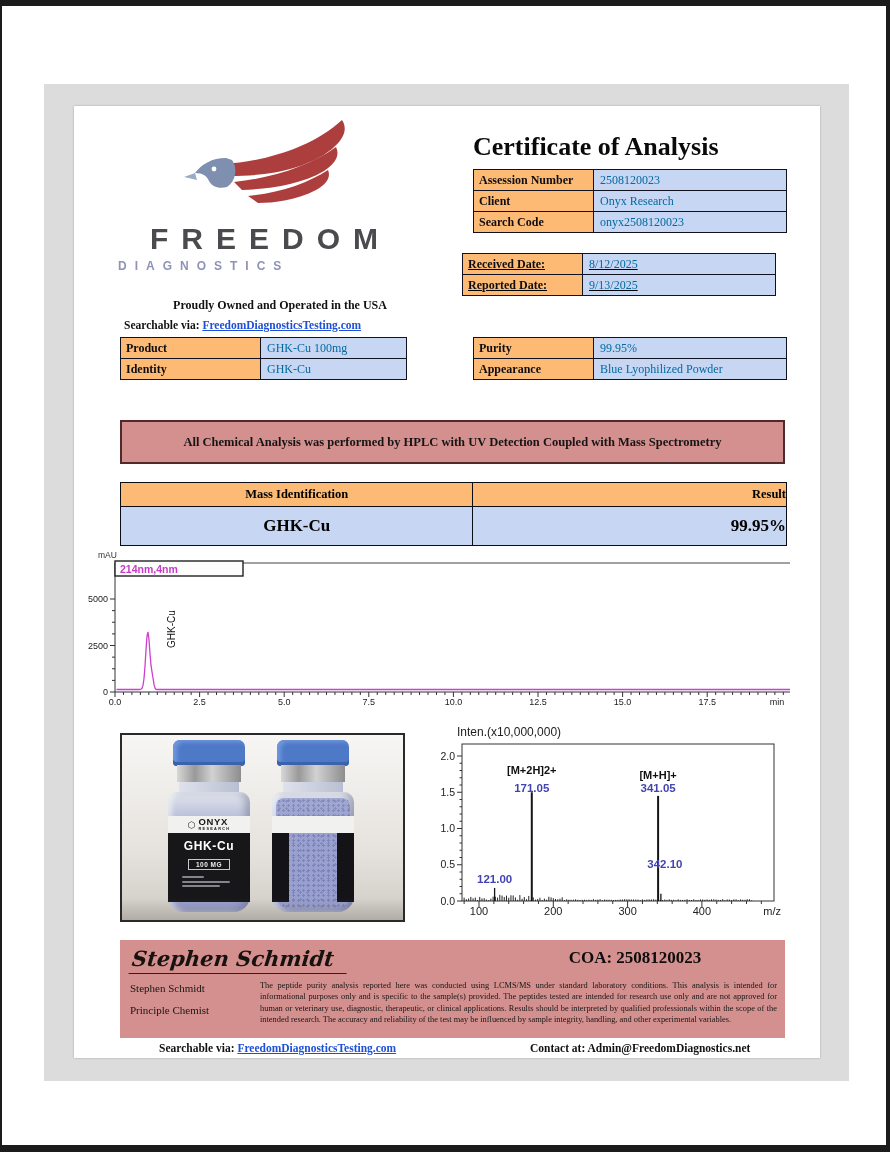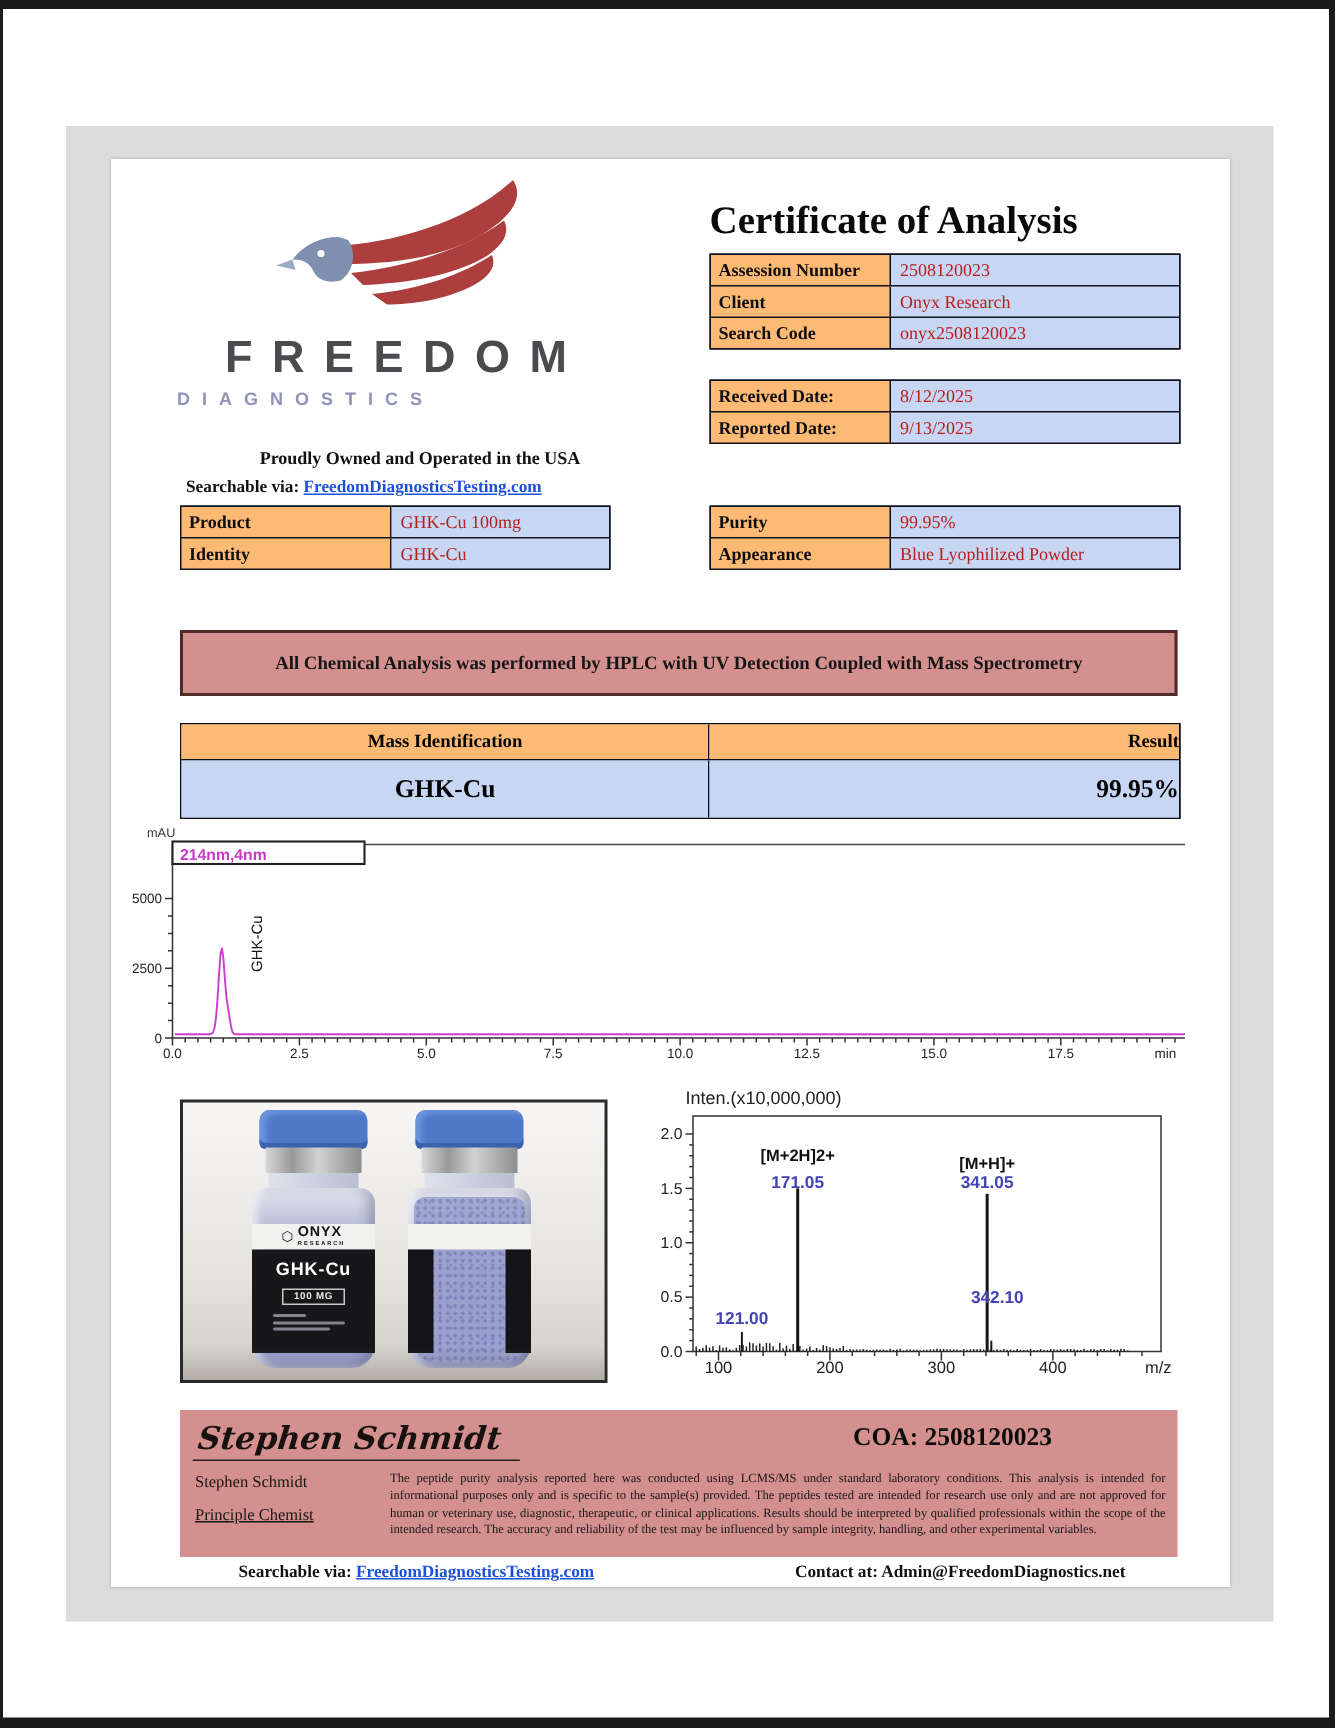--- a/index.html
+++ b/index.html
@@ -19,21 +19,21 @@
   .tagline{position:absolute;left:56px;top:192px;width:300px;text-align:center;
          font:700 12px "Liberation Serif",serif;color:#111;}
   .searchline{position:absolute;left:50px;top:213px;font:700 11.5px "Liberation Serif",serif;color:#111;}
   a.lnk{color:#1d4fd7;text-decoration:underline;cursor:pointer;}
   
   .dtable{position:absolute;border:1.5px solid #10131f;background:#10131f;}
   .drow{display:flex;border-top:1px solid #10131f;}
   .drow:first-child{border-top:none;}
   .dlab{background:#fdba74;font:700 12px "Liberation Serif",serif;color:#0d0d12;
         padding:3px 2px 2px 5px;border-right:1px solid #10131f;box-sizing:border-box;}
-  .dval{flex:1;background:#c7d6f2;font:12px "Liberation Serif",serif;color:#b91c1c;padding:3px 2px 2px 6px;}
+  .dval{flex:1;background:#c7d6f2;font:12px "Liberation Serif",serif;color:#0369a1;padding:3px 2px 2px 6px;}
   .w120{width:120px;} .w140{width:140px;}
   
   .cert-title{position:absolute;left:399px;top:26px;width:312px;text-align:left;
         font:700 26px "Liberation Serif",serif;color:#0a0a0a;}
   
   .banner{position:absolute;left:46px;top:314px;width:665px;height:44px;box-sizing:border-box;
         background:#d4908e;border:2px solid #502a2a;display:flex;align-items:center;justify-content:center;
         font:700 12.5px "Liberation Serif",serif;color:#151515;text-align:center;}
   
   .mass{position:absolute;left:46px;top:376px;width:665px;border:1.5px solid #0c0c14;background:#0c0c14;}
@@ -72,21 +72,21 @@
   .v-fine{width:54px;margin:5px auto 0;}
   .v-fine div{height:2px;background:#84848c;margin-bottom:2.6px;border-radius:1px;}
   .v-sidebar{position:absolute;top:17px;width:17px;height:69px;background:#141418;}
   
   .sig{position:absolute;left:46px;top:834px;width:665px;height:98px;background:#d4908e;}
   .sig-script{position:absolute;left:10px;top:6px;font:italic 700 21px "DejaVu Serif",serif;
         color:#17120f;border-bottom:1.5px solid #2a211c;padding:0 14px 2px 2px;transform:skewX(-6deg);}
   .sig-coa{position:absolute;left:330px;top:8px;width:370px;text-align:center;
         font:700 17px "Liberation Serif",serif;color:#0d0d0d;}
   .sig-name{position:absolute;left:10px;top:42px;font:11px "Liberation Serif",serif;color:#161616;}
-  .sig-title{position:absolute;left:10px;top:64px;font:11px "Liberation Serif",serif;color:#161616;text-decoration:underline;}
+  .sig-title{position:absolute;left:10px;top:64px;font:11px "Liberation Serif",serif;color:#161616;}
   .sig-disc{position:absolute;left:140px;right:8px;top:40px;font:8.4px "Liberation Serif",serif;
         line-height:1.34;color:#161616;text-align:justify;}
   
   .foot-l{position:absolute;left:85px;top:936px;font:700 11.5px "Liberation Serif",serif;color:#111;}
   .foot-r{position:absolute;left:456px;top:936px;font:700 11.5px "Liberation Serif",serif;color:#111;}
   svg text{font-family:"Liberation Sans",sans-serif;}
 </style>
 </head>
 <body>
 
@@ -120,21 +120,21 @@
       <div class="drow">
         <div class="dlab w120">Client</div>
         <div class="dval">Onyx Research</div>
       </div>
       <div class="drow">
         <div class="dlab w120">Search Code</div>
         <div class="dval">onyx2508120023</div>
       </div>
     </div>
 
-    <div class="dtable" style="left:399px;top:147px;width:312px;">
+    <div class="dtable" style="left:388px;top:147px;width:312px;text-decoration:underline;">
       <div class="drow">
         <div class="dlab w120">Received Date:</div>
         <div class="dval">8/12/2025</div>
       </div>
       <div class="drow">
         <div class="dlab w120">Reported Date:</div>
         <div class="dval">9/13/2025</div>
       </div>
     </div>
 

